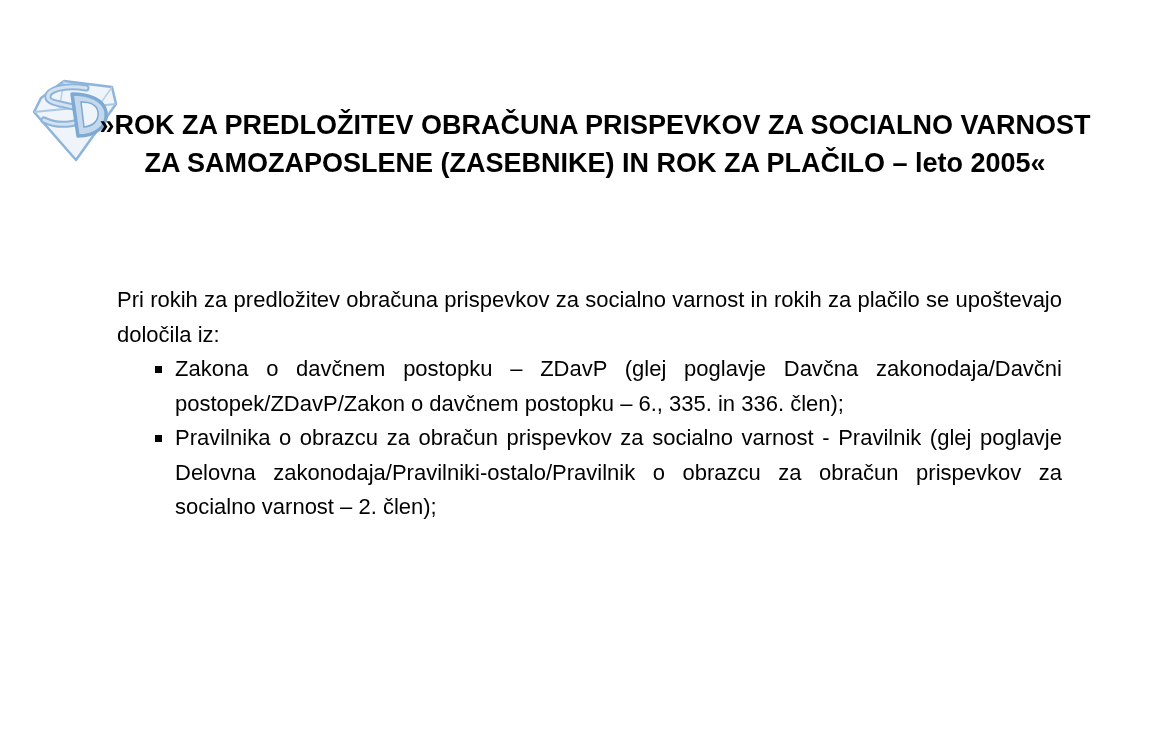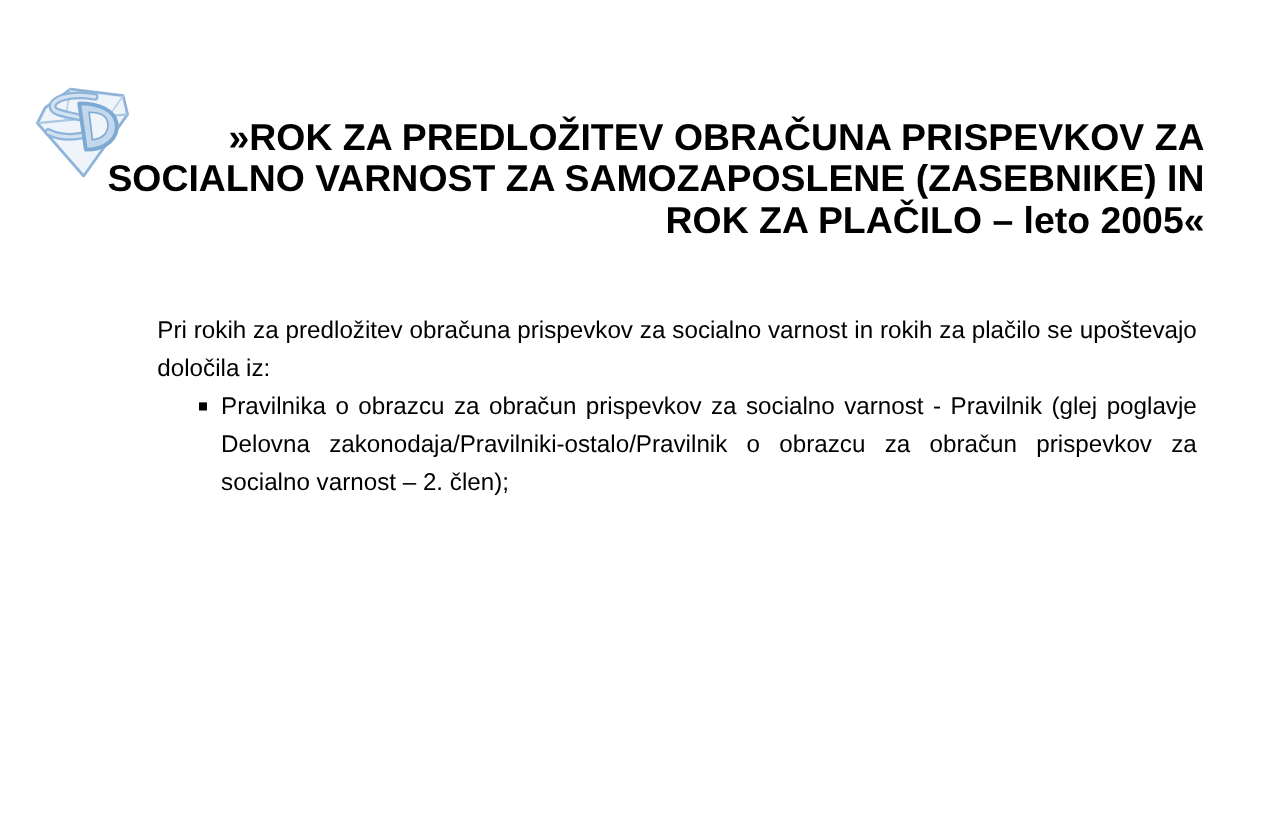--- a/index.html
+++ b/index.html
@@ -21,29 +21,29 @@
     top: 74px;
     width: 94px;
     height: 92px;
   }
   .doc-title {
     position: absolute;
     left: 95px;
     top: 106px;
     width: 1000px;
     margin: 0;
-    font-size: 34px;
+    font-size: 27px;
     line-height: 38px;
     font-weight: bold;
-    text-align: right;
+    text-align: center;
     color: #000000;
   }
   .content {
     position: absolute;
-    left: 143px;
+    left: 117px;
     top: 283px;
     width: 945px;
     font-size: 22px;
     line-height: 34.5px;
     text-align: justify;
   }
   .intro {
     margin: 0 0 0 0;
   }
   ul.refs {
@@ -83,19 +83,20 @@
   </svg>
 </div>
 
 <h1 class="doc-title">»ROK ZA PREDLOŽITEV OBRAČUNA PRISPEVKOV ZA SOCIALNO VARNOST ZA SAMOZAPOSLENE (ZASEBNIKE) IN ROK ZA PLAČILO – leto 2005«</h1>
 
 <div class="content">
   <p class="intro">Pri rokih za predložitev obračuna prispevkov za socialno varnost in rokih za plačilo se upoštevajo določila iz:</p>
   <ul class="refs">
     <li>
       <span class="marker"></span>
+      <span>Zakona o davčnem postopku – ZDavP (glej poglavje Davčna zakonodaja/Davčni postopek/ZDavP/Zakon o davčnem postopku – 6., 335. in 336. člen);</span>
     </li>
     <li>
       <span class="marker"></span>
       <span>Pravilnika o obrazcu za obračun prispevkov za socialno varnost - Pravilnik (glej poglavje Delovna zakonodaja/Pravilniki-ostalo/Pravilnik o obrazcu za obračun prispevkov za socialno varnost – 2. člen);</span>
     </li>
   </ul>
 </div>
 
 </body></html>

